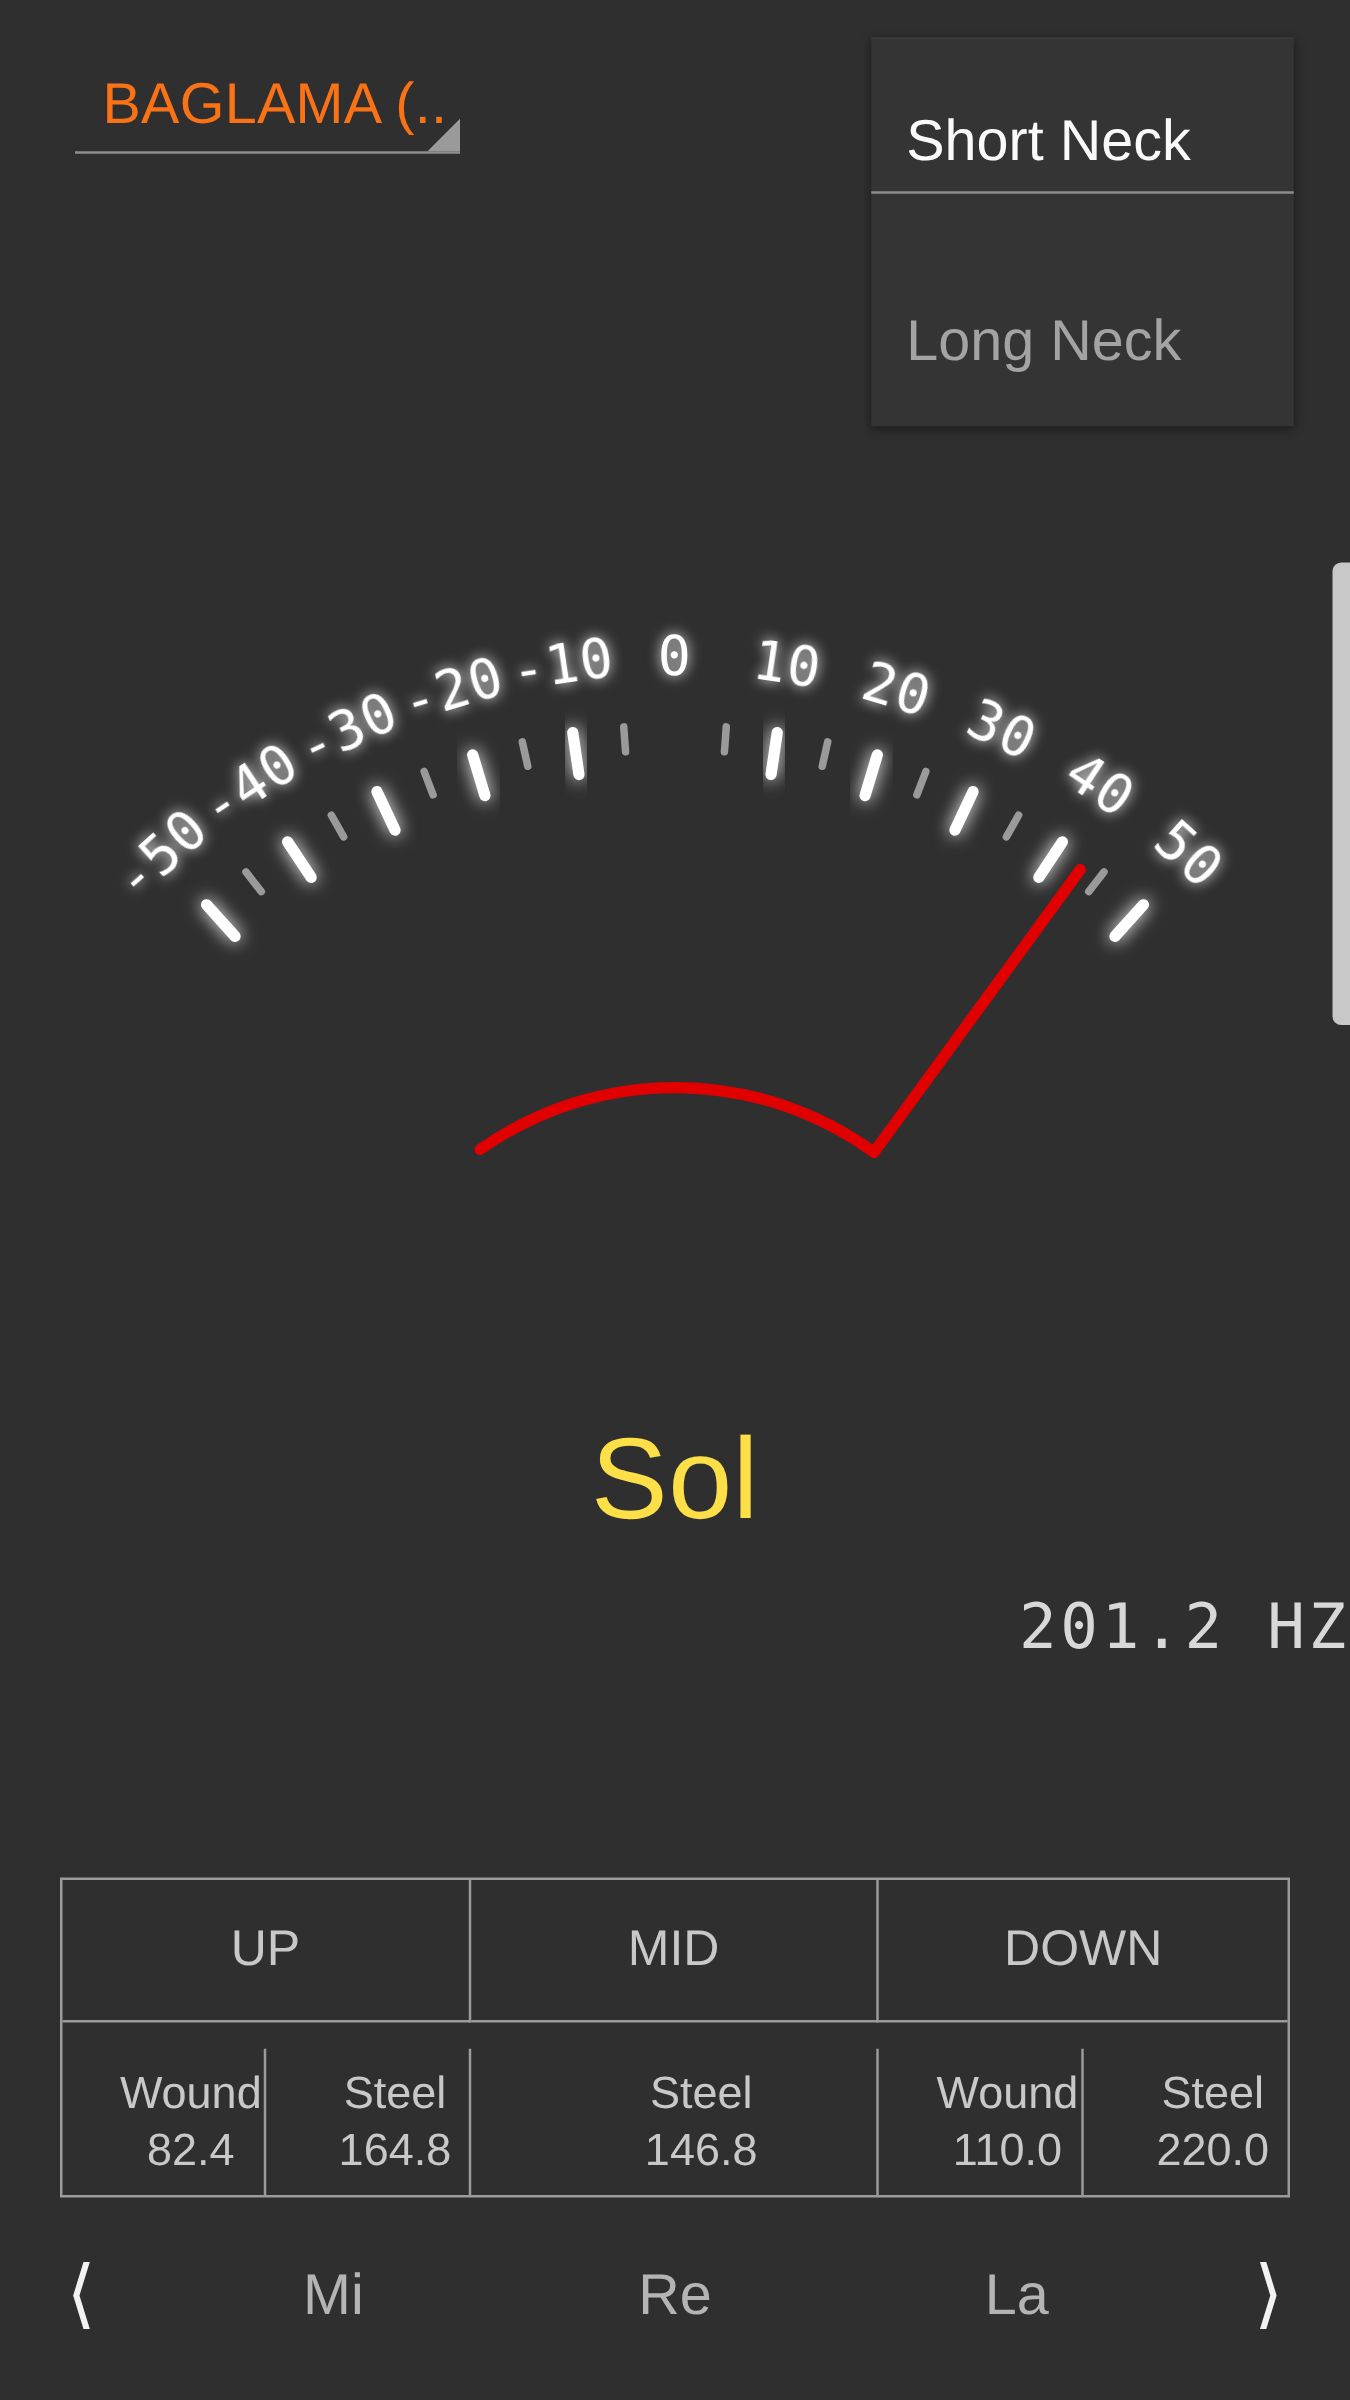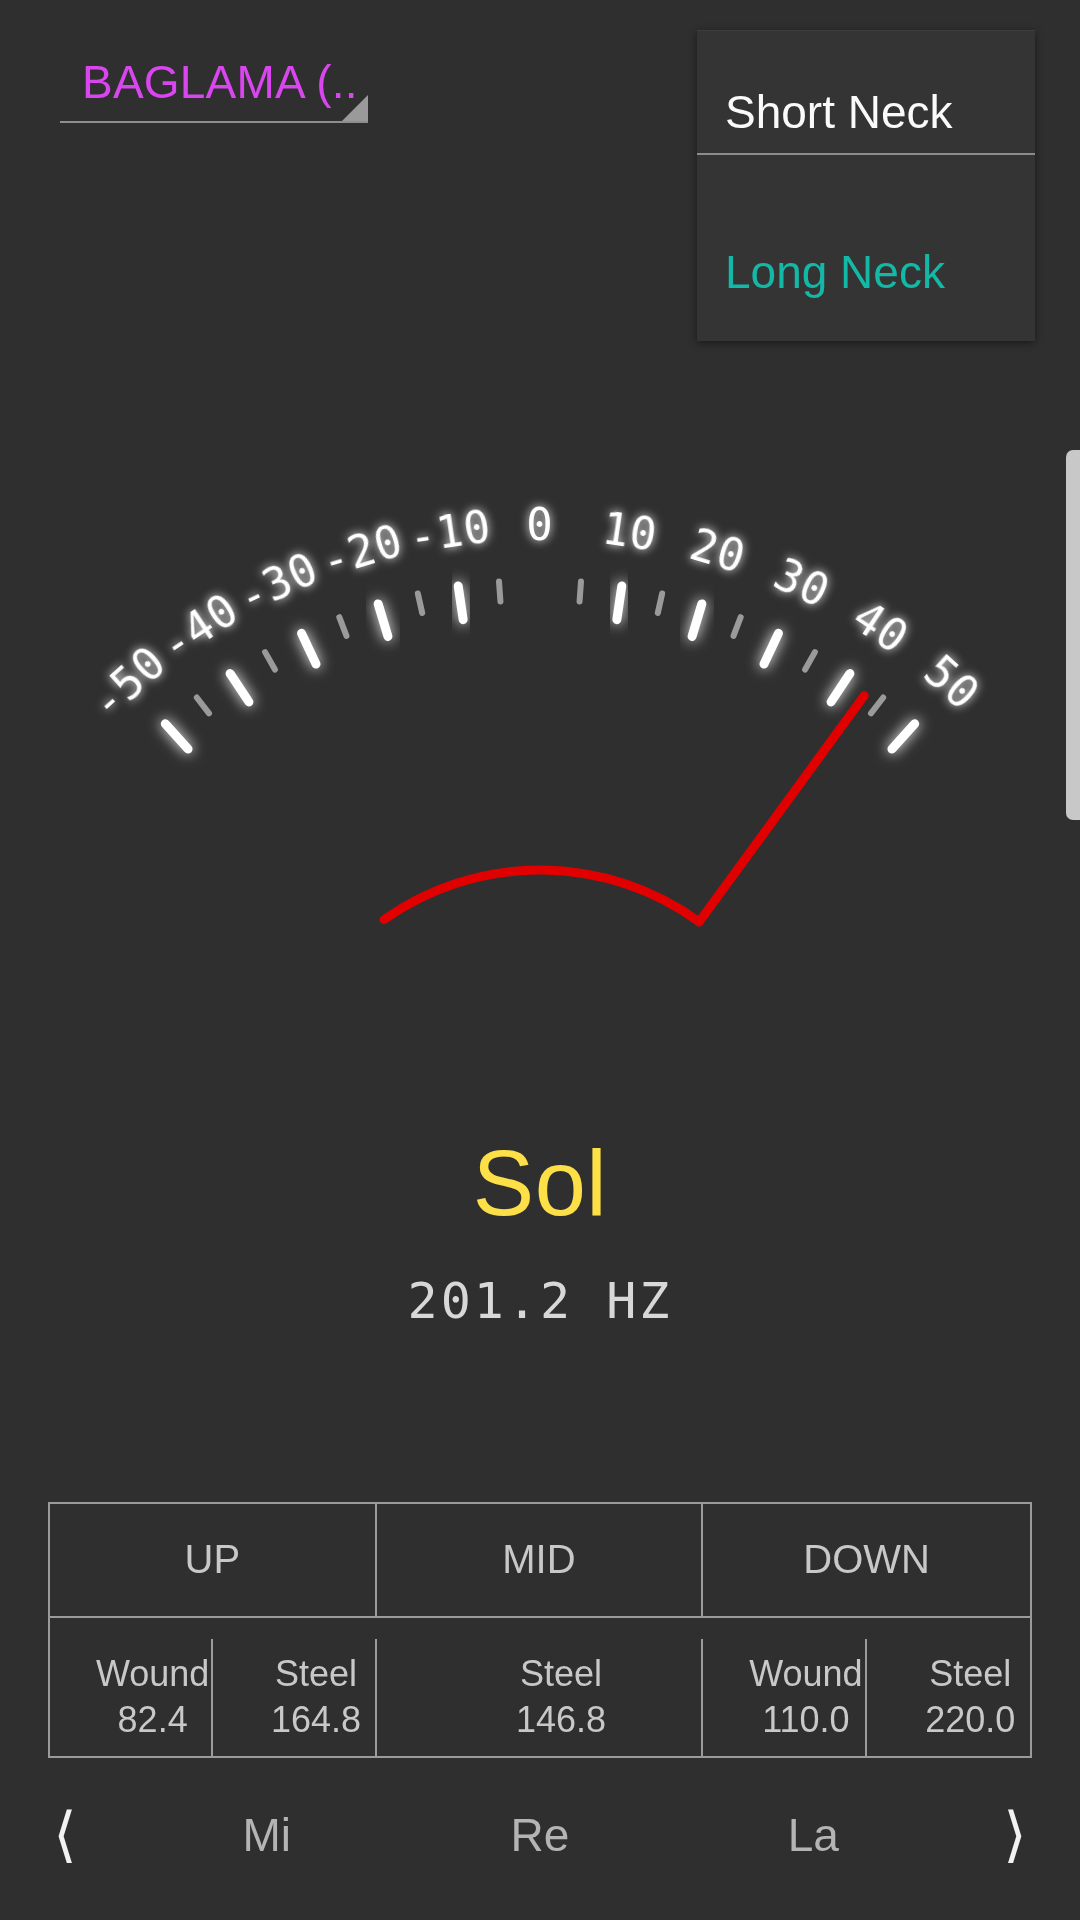--- a/index.html
+++ b/index.html
@@ -22,21 +22,21 @@
     background: #2f2f2f;
   }
 
   
   .spinner {
     position: absolute;
     box-sizing: border-box;
   }
   .spinner-text {
     font-size: 46px;
-    color: #d946ef;
+    color: #f97316;
     white-space: nowrap;
     letter-spacing: 0.2px;
     line-height: 1.0;
   }
   .spinner-underline {
     position: absolute;
     left: 0;
     right: 0;
     bottom: 0;
     height: 2px;
@@ -98,21 +98,21 @@
     color: #c9c9c9;
     line-height: 1.0;
     white-space: nowrap;
   }
   #popup-short {
     top: 58px;
     color: #fafafa;
   }
   #popup-long {
     top: 218px;
-    color: #14b8a6;
+    color: #a3a3a3;
   }
   #popup-divider {
     position: absolute;
     left: 0;
     right: 0;
     top: 122px;
     height: 2px;
     background: #8c8c8c;
   }
 
@@ -136,21 +136,21 @@
     font-size: 92px;
     color: #fde047;
     line-height: 1.05;
     letter-spacing: 0.5px;
   }
   #freq-readout {
     position: absolute;
     left: 0;
     right: 0;
     top: 1272px;
-    text-align: center;
+    text-align: right;
     font-size: 50px;
     color: #d8d8d8;
     letter-spacing: 3px;
   }
 
   
   .lcd {
     font-family: "DejaVu Sans Mono", "Liberation Mono", monospace;
     font-weight: 400;
   }

